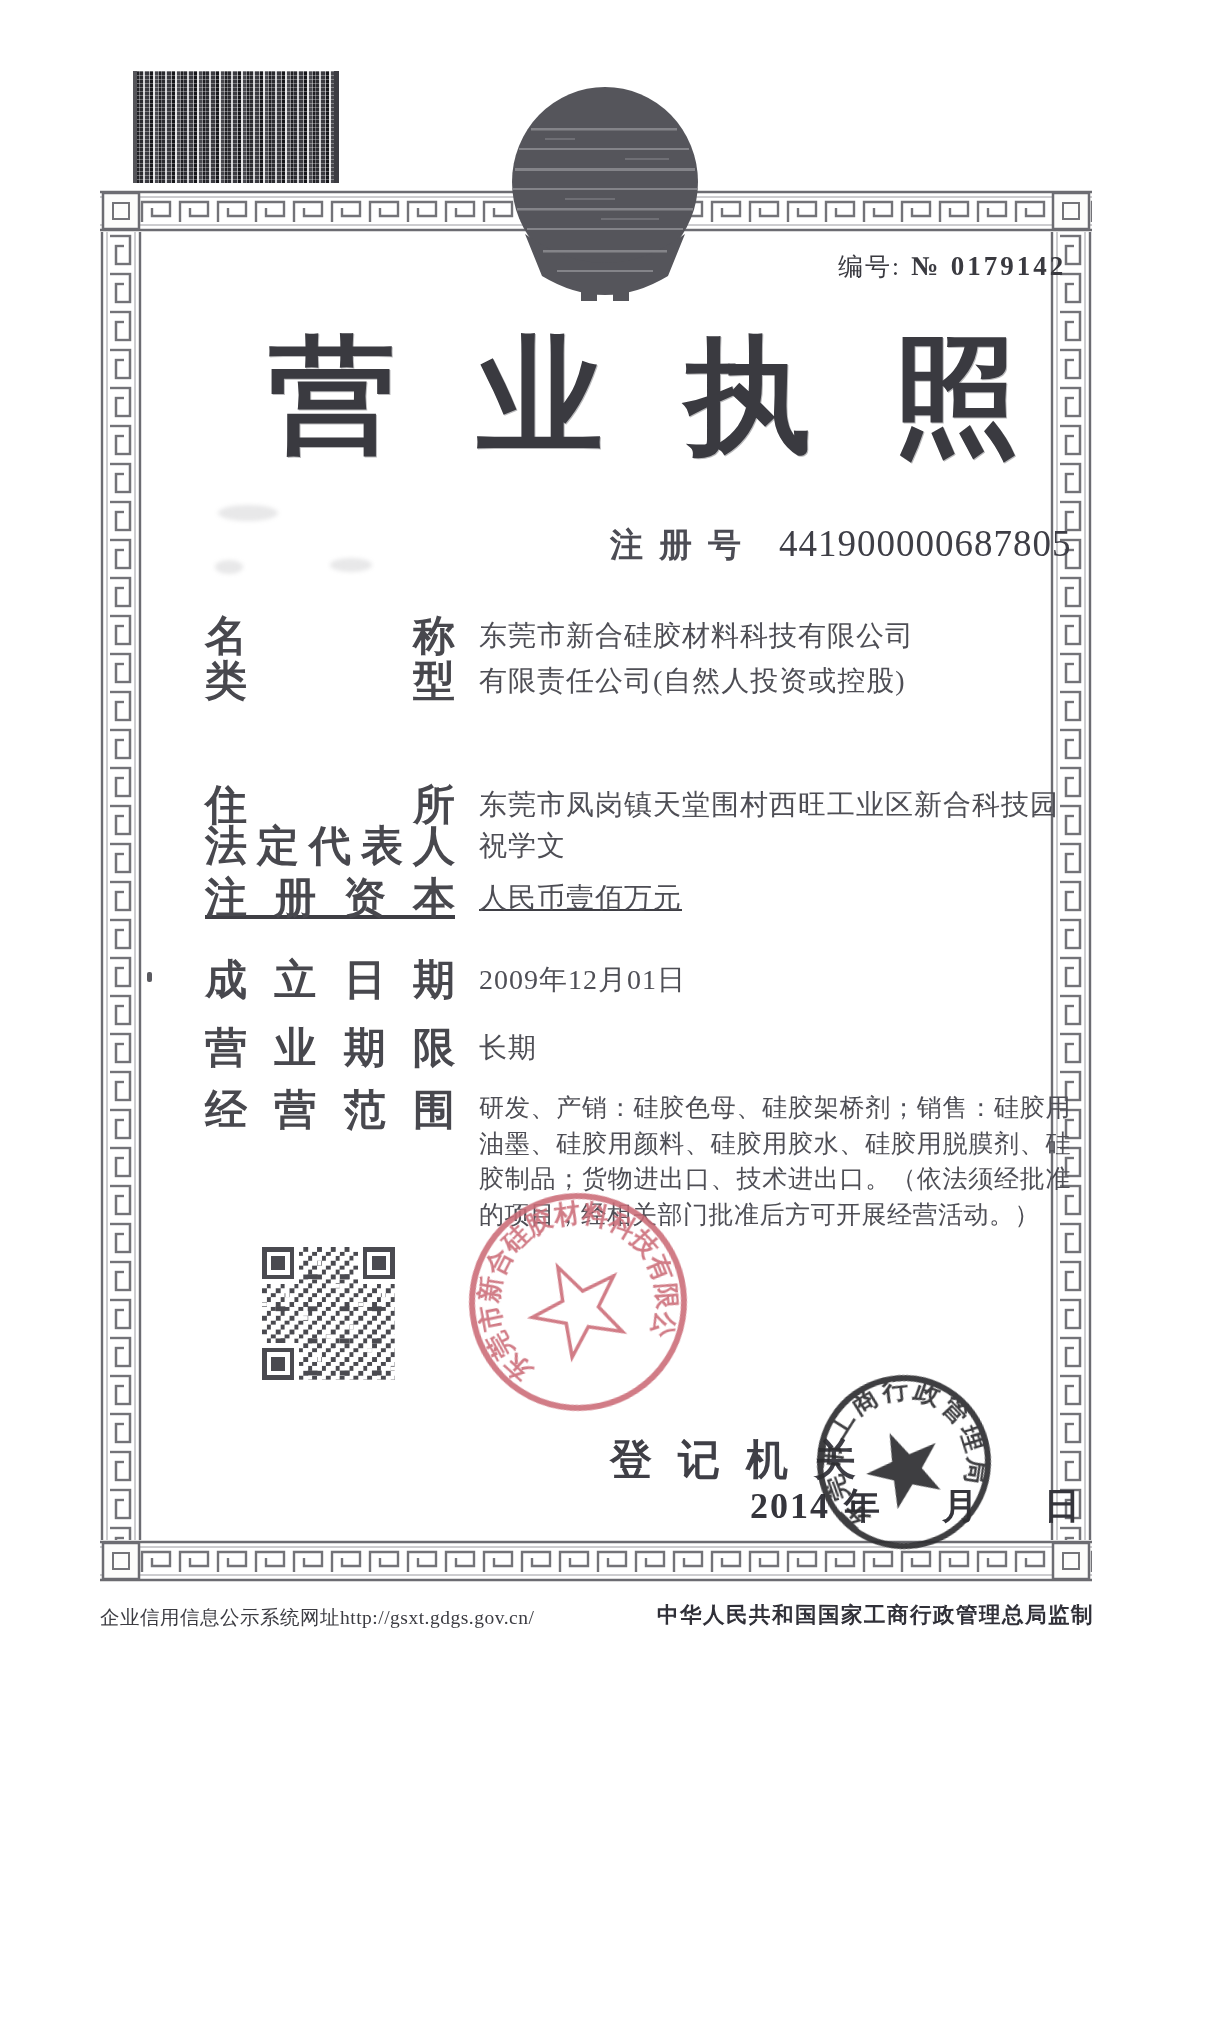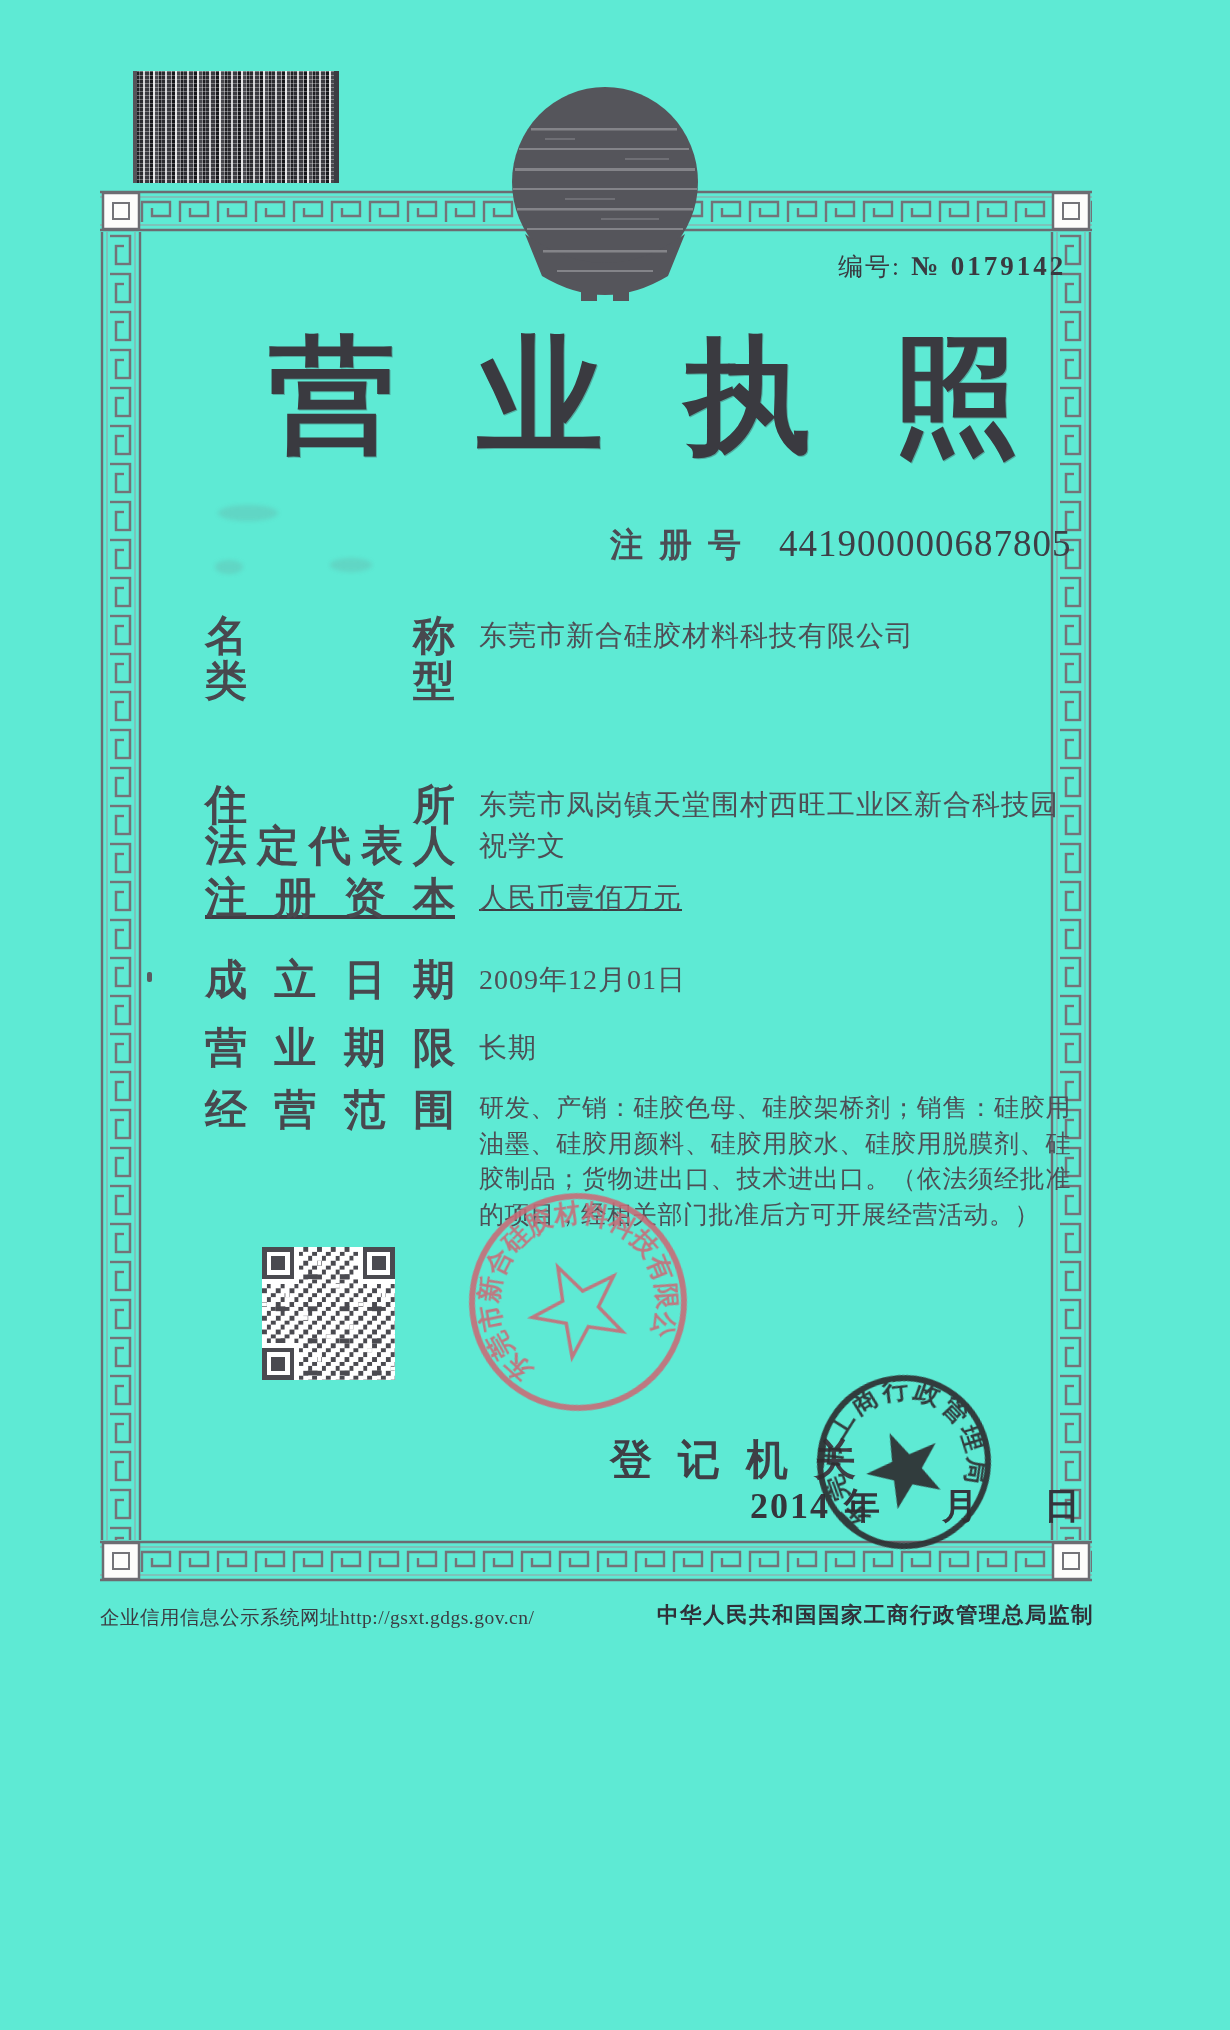--- a/index.html
+++ b/index.html
@@ -1,16 +1,16 @@
 <!DOCTYPE html>
 <html><head>
 <meta charset="utf-8">
 <style>
   html,body{margin:0;padding:0;background:#e8e8e6;}
-  .page{position:relative;width:1230px;height:2030px;background:#5eead4;margin:0 auto;overflow:hidden;
+  .page{position:relative;width:1230px;height:2030px;background:#ffffff;margin:0 auto;overflow:hidden;
         font-family:"Liberation Serif","DejaVu Serif",serif;color:#3e3e44;}
 
   
   .barcode{position:absolute;left:133px;top:71px;width:197px;height:112px;
     background-image:
       repeating-linear-gradient(0deg, rgba(255,255,255,0) 0 3px, rgba(255,255,255,.33) 3px 4px),
       repeating-linear-gradient(90deg,#202024 0 2px,#6f6f74 2px 3px,#2b2b30 3px 6px,#cfcfd2 6px 8px,
         #3a3a40 8px 12px,#a8a8ac 12px 13px,#17171b 13px 16px,#e4e4e6 16px 18px,#48484e 18px 21px,#8c8c90 21px 22px);
     border-left:4px solid #55555a;border-right:5px solid #3c3c42;filter:blur(.4px);}
 
@@ -204,20 +204,21 @@
   <div class="smudge sm2"></div>
   <div class="smudge sm3"></div>
   <div class="tickmark"></div>
 
   <div class="row r1">
     <div class="flabel">名称</div>
     <div class="fvalue">东莞市新合硅胶材料科技有限公司</div>
   </div>
   <div class="row r2">
     <div class="flabel">类型</div>
+    <div class="fvalue">有限责任公司(自然人投资或控股)</div>
   </div>
   <div class="row r3">
     <div class="flabel">住所</div>
     <div class="fvalue">东莞市凤岗镇天堂围村西旺工业区新合科技园</div>
   </div>
   <div class="row r4">
     <div class="flabel">法定代表人</div>
     <div class="fvalue">祝学文</div>
   </div>
   <div class="row r5">

